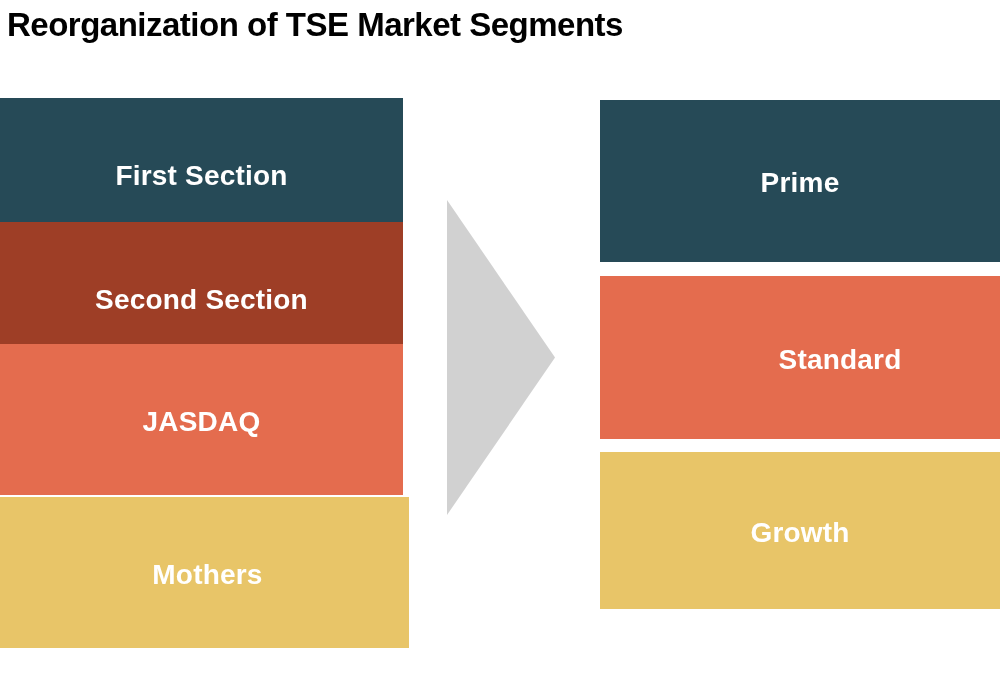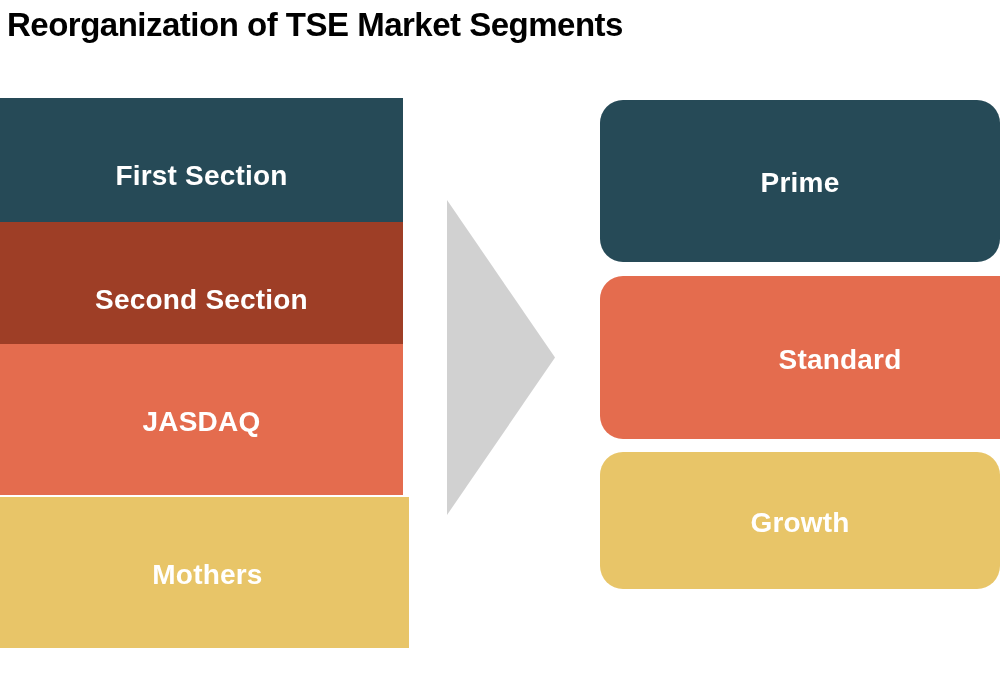--- a/index.html
+++ b/index.html
@@ -35,24 +35,24 @@
     letter-spacing: 0.2px;
     transform: translateY(2px);
   }
   
   .before-box { left: 0; width: 403px; height: 151px; }
   .before-0 { top: 98px; }
   .before-1 { top: 222px; }
   .before-2 { top: 344px; }
   .before-3 { top: 497px; }
   
-  .after-box { left: 600px; width: 400px; border-radius: 23px; }
+  .after-box { left: 600px; width: 400px; }
   .after-0 { top: 100px; height: 162px; }
   .after-1 { top: 276px; height: 163px; }
-  .after-2 { top: 452px; height: 137px; }
+  .after-2 { top: 452px; height: 157px; }
   .arrow-svg {
     position: absolute;
     left: 447px;
     top: 200px;
     width: 108px;
     height: 315px;
     pointer-events: none;
   }
   .logo {
     position: absolute;

